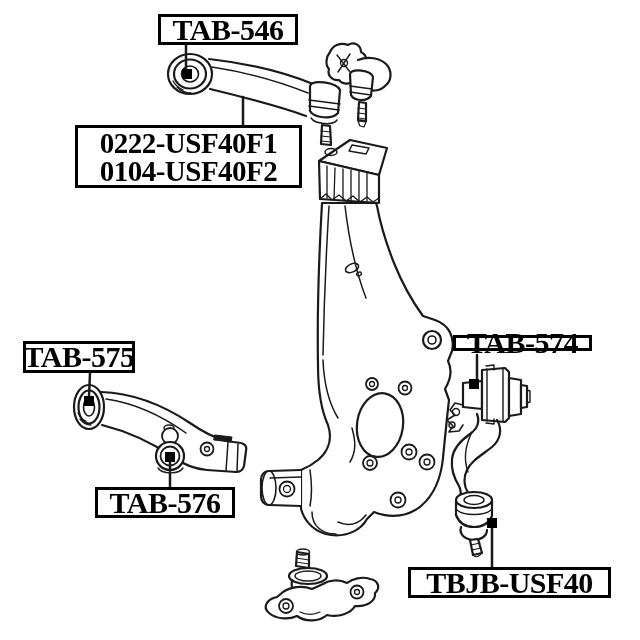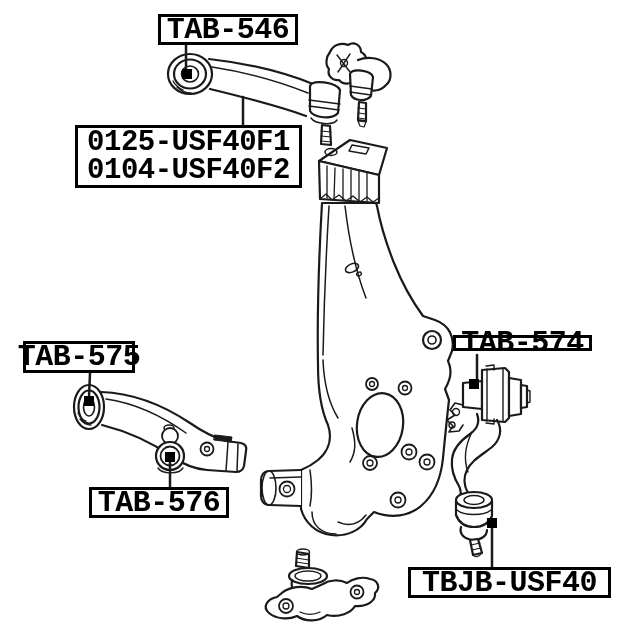--- a/index.html
+++ b/index.html
@@ -7,27 +7,27 @@
     position:relative; width:640px; height:640px; background:#ffffff;
     font-family:"Liberation Sans", sans-serif; overflow:hidden;
   }
   .stage svg.art { position:absolute; left:0; top:0; width:640px; height:640px; }
   .plabel {
     position:absolute; box-sizing:border-box;
     border:3px solid #000; background:#fff; color:#000;
     font-weight:bold; font-size:30px; line-height:1;
     display:flex; align-items:center; justify-content:center;
     white-space:nowrap; letter-spacing:-0.5px;
-    font-family:Liberation Mono, monospace;
+    font-family:Liberation Serif, serif;
   }
   #lbl-tab546 { left:158px; top:14px;  width:140px; height:31px; }
   #lbl-kit    { left:75px;  top:125px; width:227px; height:63px; flex-direction:column; font-size:29px; }
   #lbl-kit .line { line-height:28px; display:block; }
   #lbl-tab575 { left:23px;  top:341px; width:112px; height:32px; }
-  #lbl-tab576 { left:89px;  top:487px; width:140px; height:31px; }
+  #lbl-tab576 { left:95px;  top:487px; width:140px; height:31px; }
   #lbl-tab574 { left:453px; top:322px; width:139px; height:16px;margin-top:13px; }
   #lbl-tbjb   { left:408px; top:567px; width:203px; height:31px;text-align:right; }
 </style>
 </head>
 <body>
 
 <div class="stage">
 
   <svg class="art" viewBox="0 0 640 640" fill="none" stroke="#1a1a1a" stroke-width="2.2" stroke-linecap="round" stroke-linejoin="round">
 
@@ -261,21 +261,21 @@
       <rect x="84" y="396" width="10" height="10"></rect>
       <rect x="165" y="452" width="10" height="10"></rect>
       <rect x="469" y="379" width="10" height="10"></rect>
       <rect x="487" y="518" width="10" height="10"></rect>
     </g>
   </svg>
 
   <div class="plabel" id="lbl-tab546">TAB-546</div>
 
   <div class="plabel" id="lbl-kit">
-    <span class="line">0125-USF40F1</span>
+    <span class="line">0222-USF40F1</span>
     <span class="line">0104-USF40F2</span>
   </div>
 
   <div class="plabel" id="lbl-tab575">TAB-575</div>
 
   <div class="plabel" id="lbl-tab576">TAB-576</div>
 
   <div class="plabel" id="lbl-tab574">TAB-574</div>
 
   <div class="plabel" id="lbl-tbjb">TBJB-USF40</div>

